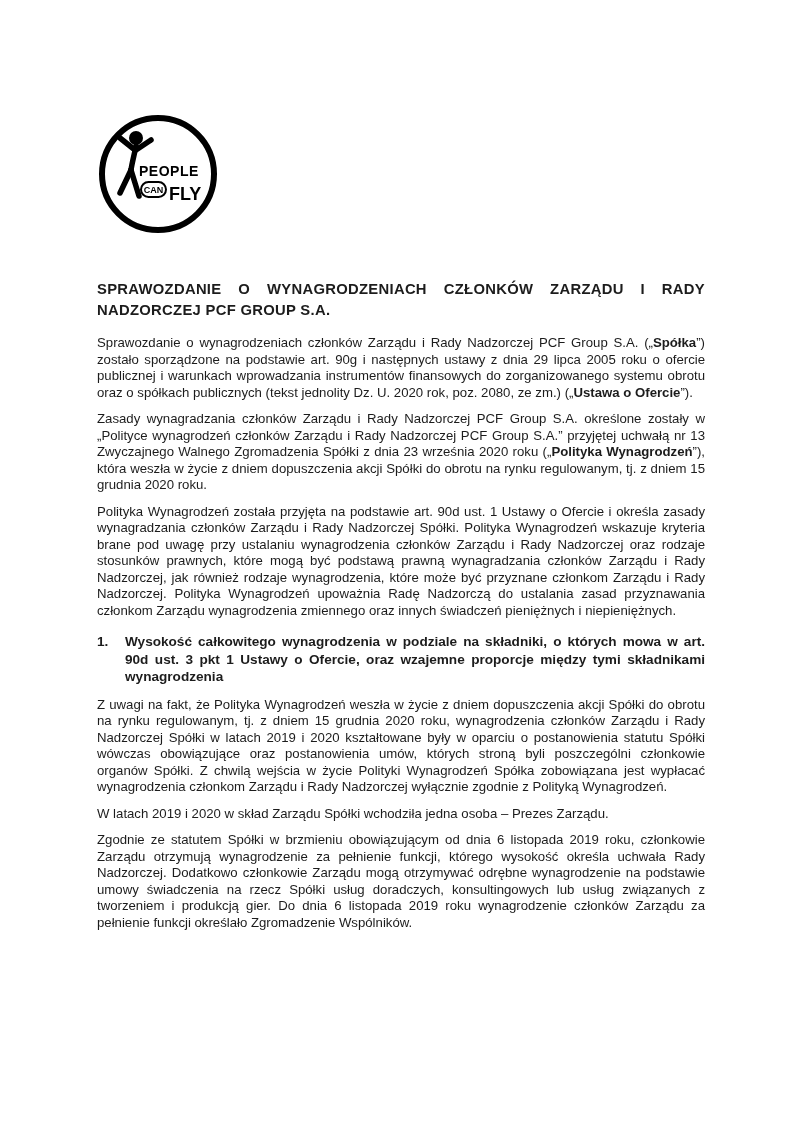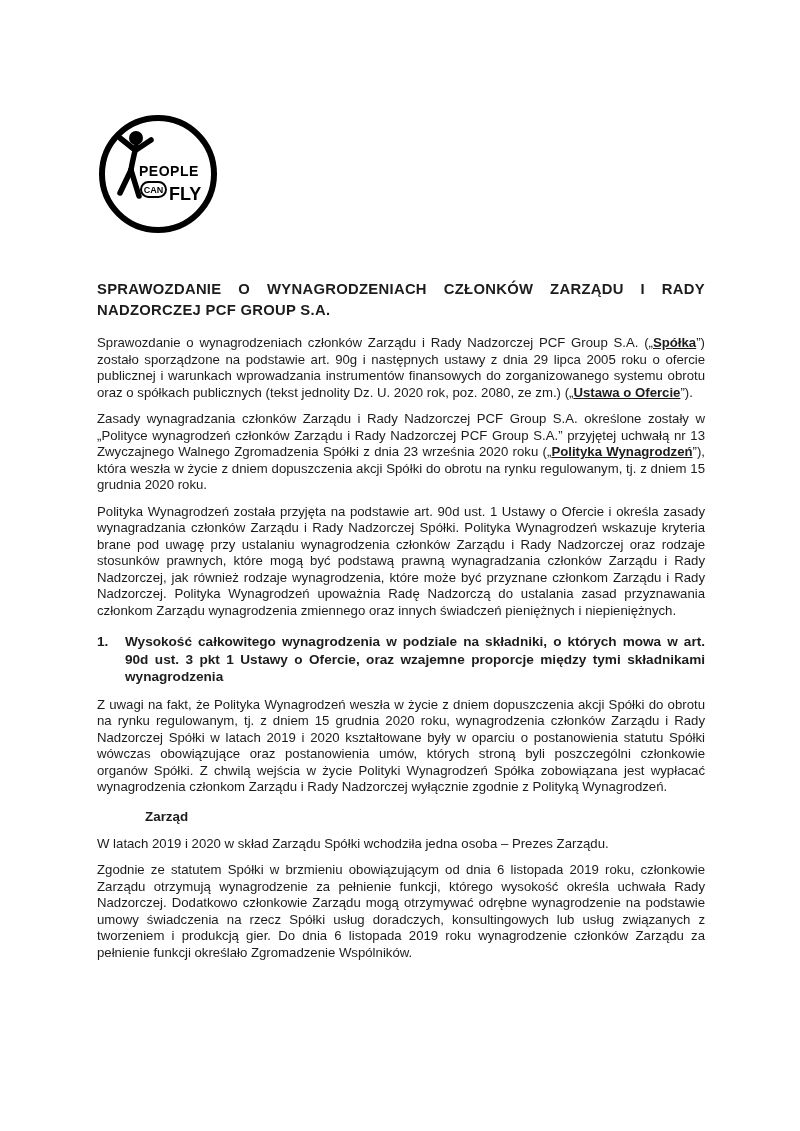--- a/index.html
+++ b/index.html
@@ -33,21 +33,21 @@
     text-align: justify;
     margin: 0 0 14px 0;
   }
   .para {
     font-size: 13.2px;
     line-height: 16.5px;
     text-align: justify;
     margin: 0 0 10px 0;
   }
   .para:last-child { margin-bottom: 0; }
-  .b { font-weight: bold; text-decoration: underline; }
+  .b { font-weight: bold; }
   .i { }
   .section-heading {
     position: relative;
     padding-left: 28px;
     font-size: 13.6px;
     font-weight: bold;
     line-height: 17.5px;
     text-align: justify;
     margin: 14px 0 11px 0;
   }
@@ -93,20 +93,19 @@
   <p class="para"><span>Sprawozdanie o wynagrodzeniach członków Zarządu i Rady Nadzorczej PCF Group S.A. („</span><span class="b">Spółka</span><span>”) zostało sporządzone na podstawie art. 90g i następnych ustawy z dnia 29 lipca 2005 roku o ofercie publicznej i warunkach wprowadzania instrumentów finansowych do zorganizowanego systemu obrotu oraz o spółkach publicznych (tekst jednolity Dz. U. 2020 rok, poz. 2080, ze zm.) („</span><span class="b">Ustawa o Ofercie</span><span>”).</span></p>
 
   <p class="para"><span>Zasady wynagradzania członków Zarządu i Rady Nadzorczej PCF Group S.A. określone zostały w „</span><span class="i">Polityce wynagrodzeń członków Zarządu i Rady Nadzorczej PCF Group S.A.</span><span>” przyjętej uchwałą nr 13 Zwyczajnego Walnego Zgromadzenia Spółki z dnia 23 września 2020 roku („</span><span class="b">Polityka Wynagrodzeń</span><span>”), która weszła w życie z dniem dopuszczenia akcji Spółki do obrotu na rynku regulowanym, tj. z dniem 15 grudnia 2020 roku.</span></p>
 
   <p class="para">Polityka Wynagrodzeń została przyjęta na podstawie art. 90d ust. 1 Ustawy o Ofercie i określa zasady wynagradzania członków Zarządu i Rady Nadzorczej Spółki. Polityka Wynagrodzeń wskazuje kryteria brane pod uwagę przy ustalaniu wynagrodzenia członków Zarządu i Rady Nadzorczej oraz rodzaje stosunków prawnych, które mogą być podstawą prawną wynagradzania członków Zarządu i Rady Nadzorczej, jak również rodzaje wynagrodzenia, które może być przyznane członkom Zarządu i Rady Nadzorczej. Polityka Wynagrodzeń upoważnia Radę Nadzorczą do ustalania zasad przyznawania członkom Zarządu wynagrodzenia zmiennego oraz innych świadczeń pieniężnych i niepieniężnych.</p>
 
   <div class="section-heading"><span class="num">1.</span><span>Wysokość całkowitego wynagrodzenia w podziale na składniki, o których mowa w art. 90d ust. 3 pkt 1 Ustawy o Ofercie, oraz wzajemne proporcje między tymi składnikami wynagrodzenia</span></div>
 
   <p class="para">Z uwagi na fakt, że Polityka Wynagrodzeń weszła w życie z dniem dopuszczenia akcji Spółki do obrotu na rynku regulowanym, tj. z dniem 15 grudnia 2020 roku, wynagrodzenia członków Zarządu i Rady Nadzorczej Spółki w latach 2019 i 2020 kształtowane były w oparciu o postanowienia statutu Spółki wówczas obowiązujące oraz postanowienia umów, których stroną byli poszczególni członkowie organów Spółki. Z chwilą wejścia w życie Polityki Wynagrodzeń Spółka zobowiązana jest wypłacać wynagrodzenia członkom Zarządu i Rady Nadzorczej wyłącznie zgodnie z Polityką Wynagrodzeń.</p>
 
-  <div class="subheading">Zarząd</div>
 
   <p class="para">W latach 2019 i 2020 w skład Zarządu Spółki wchodziła jedna osoba – Prezes Zarządu.</p>
 
   <p class="para">Zgodnie ze statutem Spółki w brzmieniu obowiązującym od dnia 6 listopada 2019 roku, członkowie Zarządu otrzymują wynagrodzenie za pełnienie funkcji, którego wysokość określa uchwała Rady Nadzorczej. Dodatkowo członkowie Zarządu mogą otrzymywać odrębne wynagrodzenie na podstawie umowy świadczenia na rzecz Spółki usług doradczych, konsultingowych lub usług związanych z tworzeniem i produkcją gier. Do dnia 6 listopada 2019 roku wynagrodzenie członków Zarządu za pełnienie funkcji określało Zgromadzenie Wspólników.</p>
 
 
 </div>
 
 </body></html>

